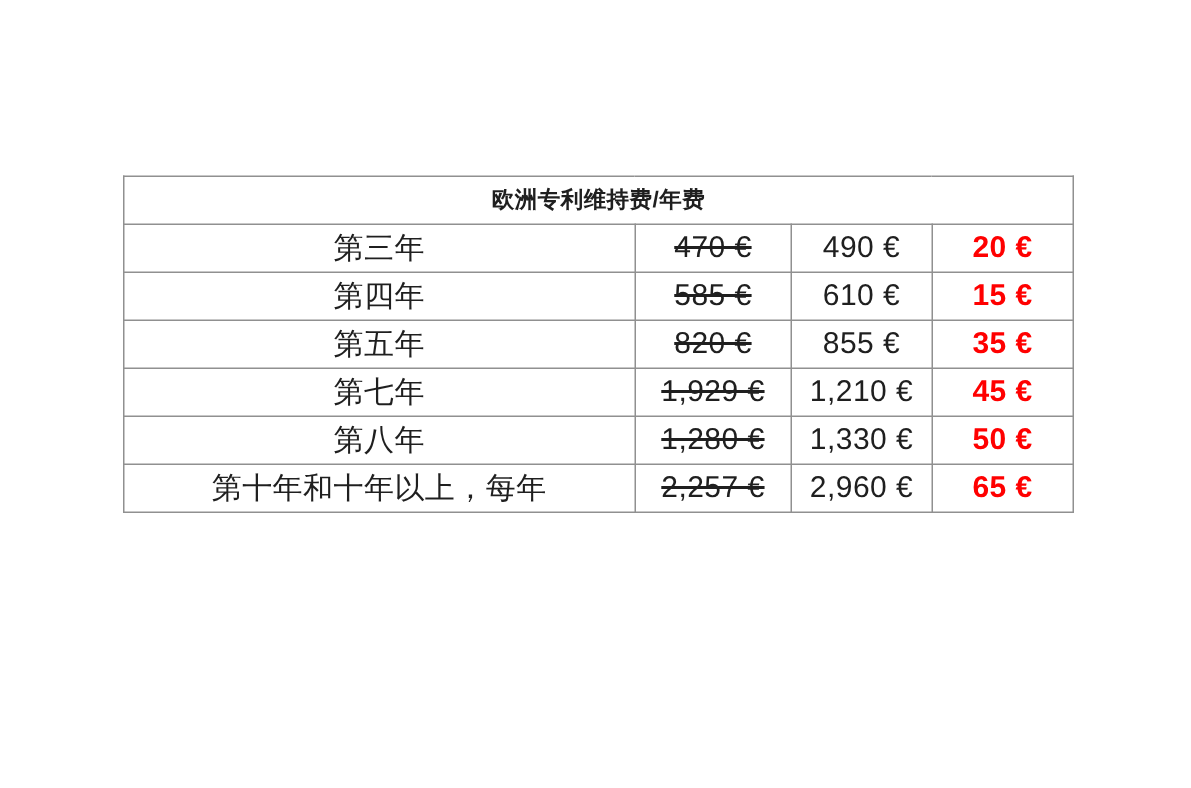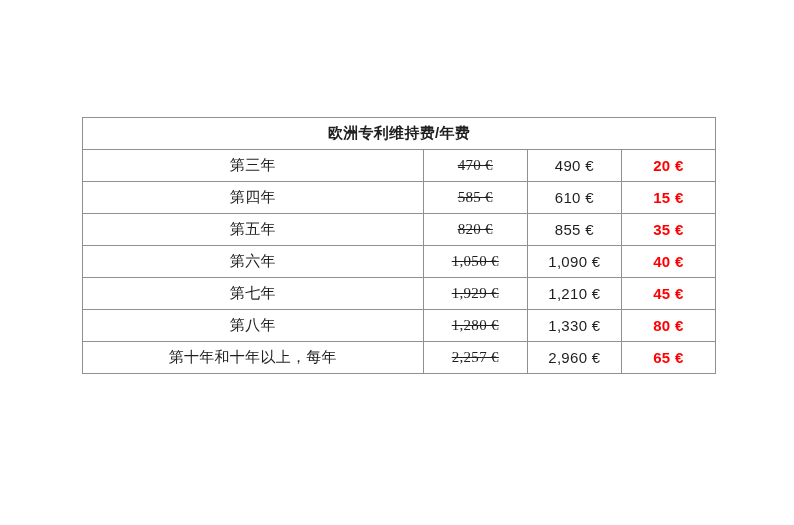--- a/index.html
+++ b/index.html
@@ -24,33 +24,32 @@
   table.fee-table{
     width:100%;
     border-collapse:collapse;
     table-layout:fixed;
   }
   .fee-table td{
     border:1px solid var(--border);
     height:31px;
     text-align:center;
     vertical-align:middle;
-    font-size:15px;
+    font-size:20px;
     padding:0 2px;
     letter-spacing:0.3px;
     white-space:nowrap;
     overflow:hidden;
   }
   .fee-table td.c-title{
     font-weight:bold;
     font-size:15px;
   }
   .fee-table td.c-old{
     text-decoration:line-through;
-    font-family:Liberation Serif, serif;
   }
   .fee-table td.c-diff{
     color:var(--red);
     font-weight:bold;
   }
   col.col-label{width:53.8%;}
   col.col-old{width:16.5%;}
   col.col-new{width:14.8%;}
   col.col-diff{width:14.9%;}
 </style>
@@ -81,36 +80,30 @@
         <td class="c-new">610 €</td>
         <td class="c-diff">15 €</td>
       </tr>
       <tr>
         <td class="c-label">第五年</td>
         <td class="c-old">820 €</td>
         <td class="c-new">855 €</td>
         <td class="c-diff">35 €</td>
       </tr>
       <tr>
-        <td class="c-label">第六年</td>
-        <td class="c-old">1,050 €</td>
-        <td class="c-new">1,090 €</td>
-        <td class="c-diff">40 €</td>
-      </tr>
-      <tr>
         <td class="c-label">第七年</td>
         <td class="c-old">1,929 €</td>
         <td class="c-new">1,210 €</td>
         <td class="c-diff">45 €</td>
       </tr>
       <tr>
         <td class="c-label">第八年</td>
         <td class="c-old">1,280 €</td>
         <td class="c-new">1,330 €</td>
-        <td class="c-diff">80 €</td>
+        <td class="c-diff">50 €</td>
       </tr>
       <tr>
         <td class="c-label">第十年和十年以上，每年</td>
         <td class="c-old">2,257 €</td>
         <td class="c-new">2,960 €</td>
         <td class="c-diff">65 €</td>
       </tr>
     </tbody>
   </table>
 </div>

